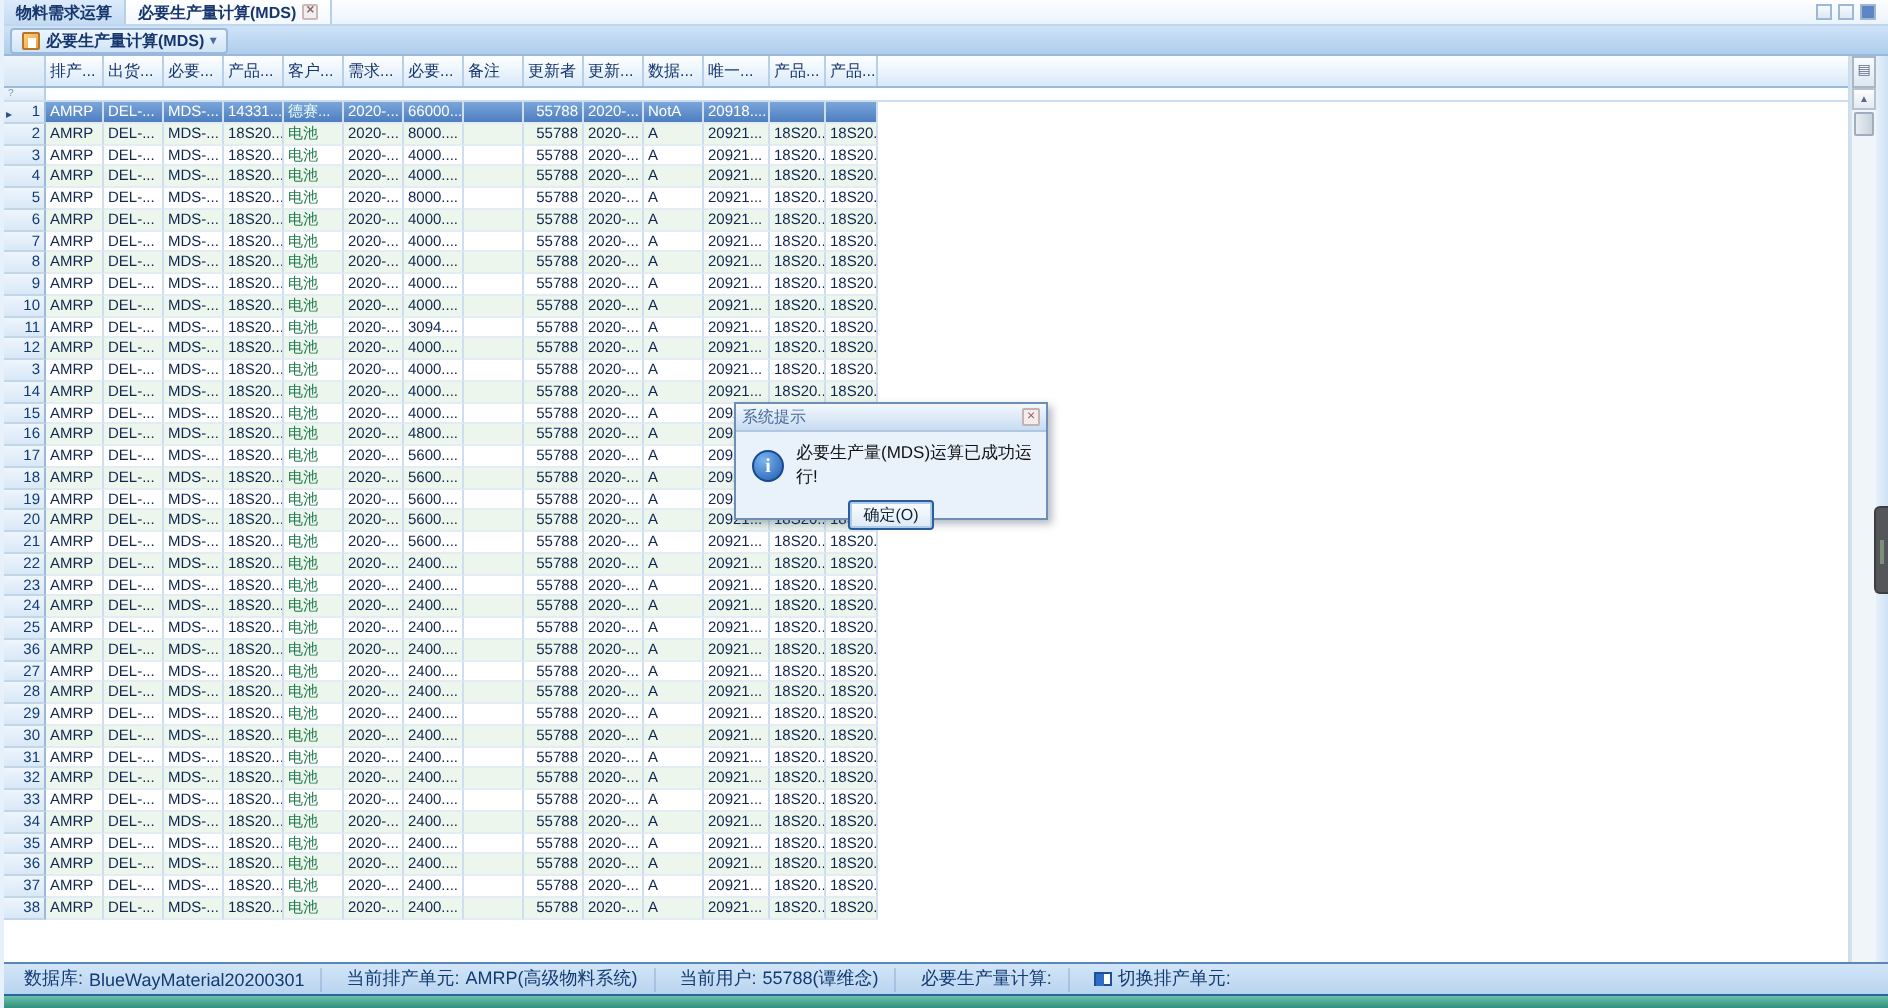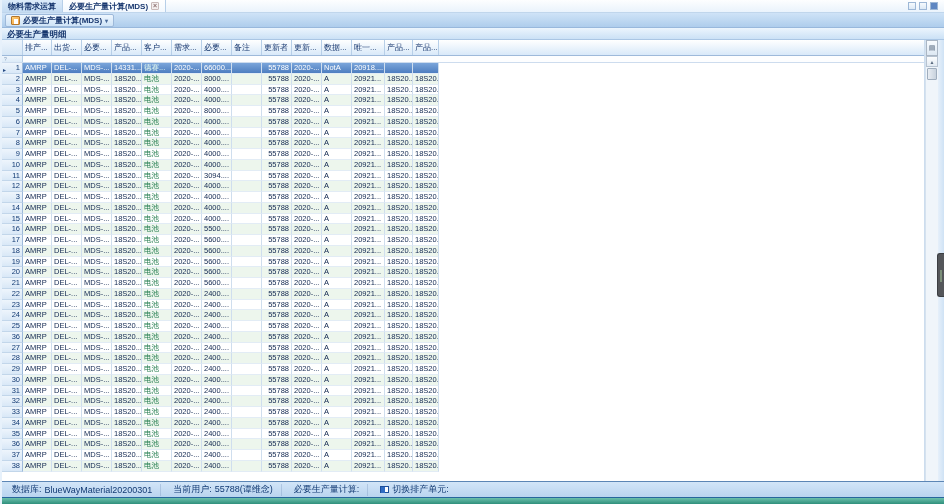--- a/index.html
+++ b/index.html
@@ -126,21 +126,20 @@
   </div>
 
   <div class="subtabbar">
     <div class="subtab">
       <span class="subtab-ic"></span>
       <span>必要生产量计算(MDS)</span>
       <span class="subtab-caret">▾</span>
     </div>
   </div>
 
-  <div class="caption">必要生产量明细</div>
 
   <div class="gridzone">
     <div class="grid">
       <div class="ghead" id="ghead">
           <div class="hcell ind" style="width: 21px;"></div>
           <div class="hcell" style="width: 29px;">排产...</div>
           <div class="hcell" style="width: 30px;">出货...</div>
           <div class="hcell" style="width: 30px;">必要...</div>
           <div class="hcell" style="width: 30px;">产品...</div>
           <div class="hcell" style="width: 30px;">客户...</div>
@@ -414,21 +413,21 @@
             <div class="gcell" style="width: 26px;">18S20...</div>
           </div>
           <div class="grow alt">
             <div class="gind">16</div>
             <div class="gcell" style="width: 29px;">AMRP</div>
             <div class="gcell" style="width: 30px;">DEL-...</div>
             <div class="gcell" style="width: 30px;">MDS-...</div>
             <div class="gcell" style="width: 30px;">18S20...</div>
             <div class="gcell green" style="width: 30px;">电池</div>
             <div class="gcell" style="width: 30px;">2020-...</div>
-            <div class="gcell" style="width: 30px;">5500....</div>
+            <div class="gcell" style="width: 30px;">4800....</div>
             <div class="gcell" style="width: 30px;"></div>
             <div class="gcell num" style="width: 30px;">55788</div>
             <div class="gcell" style="width: 30px;">2020-...</div>
             <div class="gcell" style="width: 30px;">A</div>
             <div class="gcell" style="width: 33px;">20921...</div>
             <div class="gcell" style="width: 28px;">18S20...</div>
             <div class="gcell" style="width: 26px;">18S20...</div>
           </div>
           <div class="grow">
             <div class="gind">17</div>
@@ -815,30 +814,47 @@
     <div class="rframe"></div>
   </div>
 
 
   <div class="statusbar">
     <div class="sb-item">
       <span>数据库:</span>
       <span>BlueWayMaterial20200301</span>
     </div>
     <div class="sb-item">
+      <span>当前排产单元:</span>
+      <span>AMRP(高级物料系统)</span>
+    </div>
+    <div class="sb-item">
       <span>当前用户:</span>
       <span>55788(谭维念)</span>
     </div>
     <div class="sb-item">
       <span>必要生产量计算:</span>
     </div>
     <div class="sb-item">
       <span class="sw-ico"></span>
       <span>切换排产单元:</span>
     </div>
   </div>
 
   <div class="bottomstrip"></div>
 
   <div class="grip"></div>
 
+  <div class="dialog">
+    <div class="dlg-title">
+      <span class="t">系统提示</span>
+      <span class="dlg-x">×</span>
+    </div>
+    <div class="dlg-body">
+      <span class="dlg-ico">i</span>
+      <span class="dlg-msg">必要生产量(MDS)运算已成功运行!</span>
+    </div>
+    <div class="dlg-btnrow">
+      <button class="dlg-ok">确定(O)</button>
+    </div>
+  </div>
 
 </div>
 
 </body></html>

